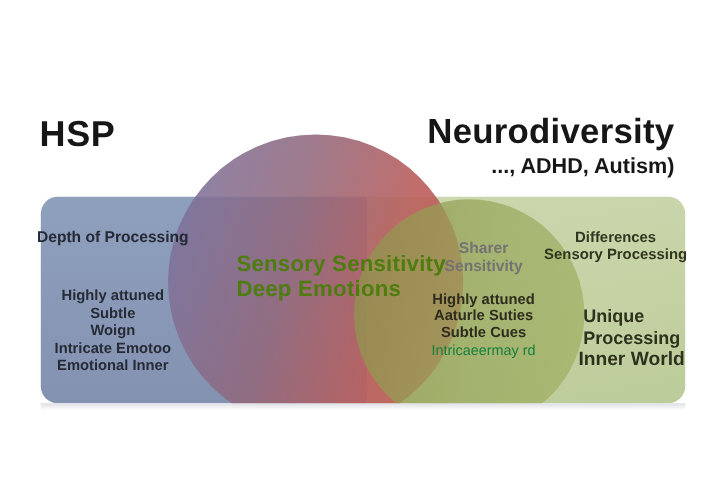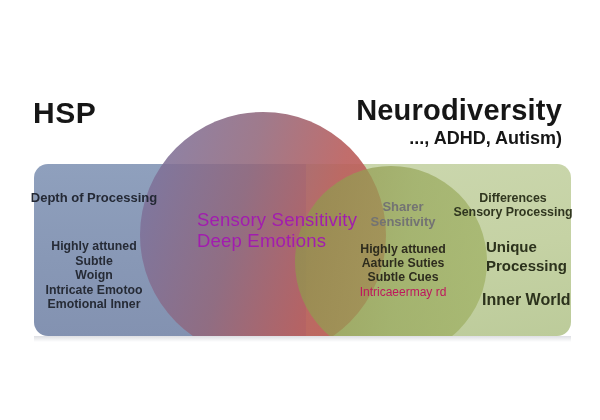--- a/index.html
+++ b/index.html
@@ -61,40 +61,40 @@
   .hsp-heading{
     left:29px;top:190px;width:130px;font-size:13px;font-weight:700;color:#242935;
   }
   .hsp-list{
     left:29px;top:239px;width:130px;font-size:12.3px;font-weight:600;
     line-height:14.6px;color:#262b36;
   }
   .hsp-list .ln{height:14.6px;}
 
   .center-lines{
-    left:197px;top:210px;width:180px;color:#a21caf;
-    font-size:18.5px;font-weight:400;line-height:20.5px;letter-spacing:0.2px;
+    left:197px;top:210px;width:180px;color:#4d7c0f;
+    font-size:18.5px;font-weight:700;line-height:20.5px;letter-spacing:0.2px;
   }
 
   .overlap-heading{
     left:343px;top:200px;width:120px;font-size:13px;font-weight:700;
     line-height:14.5px;color:#737373;
   }
   .overlap-list{
     left:341px;top:242px;width:124px;font-size:12.3px;font-weight:600;
     line-height:14.2px;color:#2e2c1e;
   }
-  .overlap-list .ln:last-child{font-weight:500;font-size:12px;color:#be185d;}
+  .overlap-list .ln:last-child{font-weight:500;font-size:12px;color:#15803d;}
 
   .neuro-heading{
     left:452px;top:191px;width:122px;font-size:12.4px;font-weight:600;
     line-height:14.2px;color:#30361f;
   }
   .neuro-emphasis{
-    left:486px;top:238px;font-size:15px;font-weight:700;line-height:18.5px;color:#2c321c;
+    left:486px;top:255px;font-size:15px;font-weight:700;line-height:18.5px;color:#2c321c;
     text-align:left;
   }
   .neuro-footer{
     left:482px;top:291px;font-size:16px;font-weight:700;color:#2c321c;
   }
 </style>
 </head>
 <body>
 
 <div class="stage">

